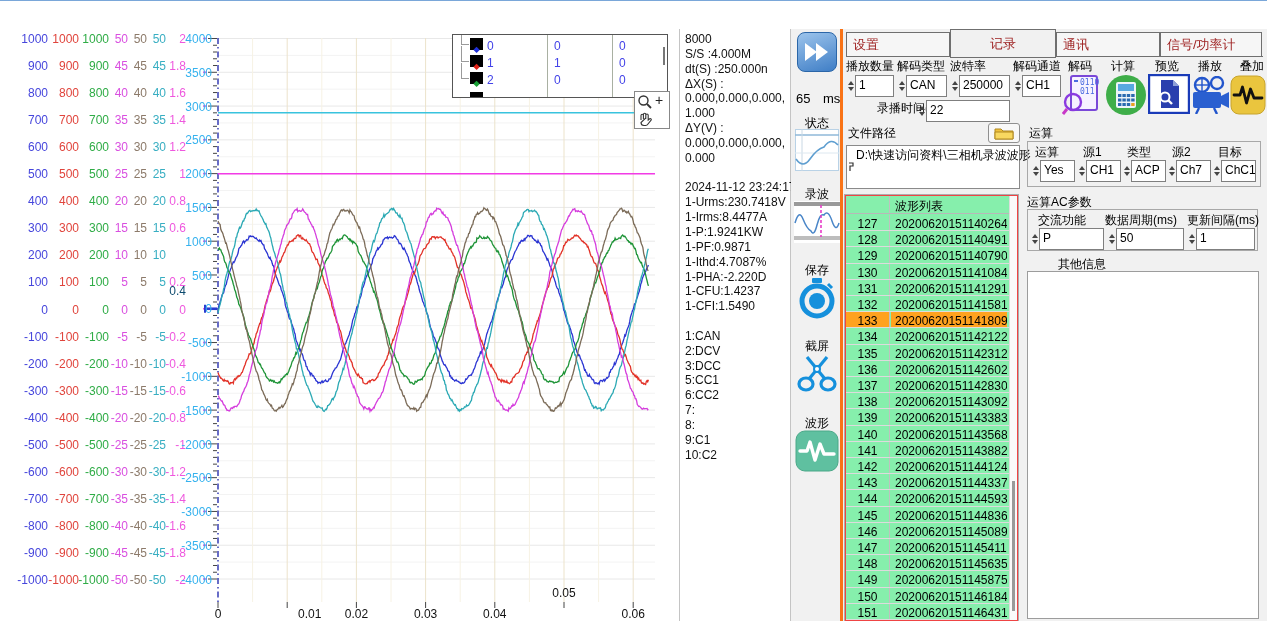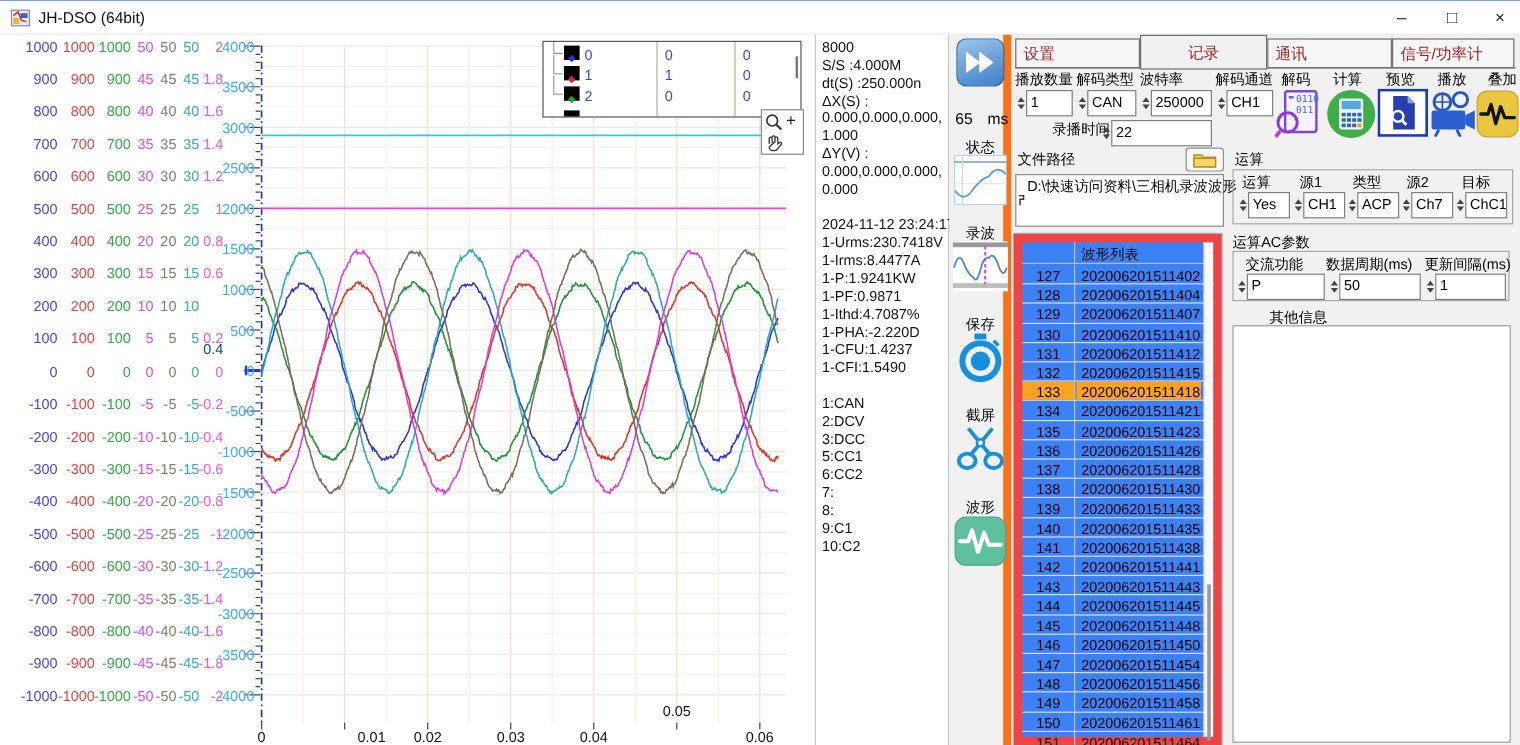--- a/index.html
+++ b/index.html
@@ -25,66 +25,54 @@
   .legend-num{position:absolute;font-size:12px;color:#4343e8;top:1px;}
   .legend-sep{position:absolute;top:0;width:1px;height:100%;background:#a9b0a2;}
   .legend-scroll{position:absolute;right:2px;top:12px;width:2px;height:18px;background:#777;}
   
   .palette{left:634px;top:62px;width:36px;height:38px;background:#fff;border:1px solid #888;}
   
   .info-panel{left:679px;top:28px;width:112px;height:593px;background:#fff;
               border-left:1px solid #c4c4c4;border-right:1px solid #c4c4c4;padding:3px 0 0 5px;}
   .info-line{font-size:12px;line-height:14.85px;color:#111;white-space:nowrap;}
   
-  .toolbar{left:791px;top:28px;width:52px;height:593px;background:#f1f1f1;border-right:7px solid #f97316;}
+  .toolbar{left:791px;top:28px;width:52px;height:593px;background:#f1f1f1;border-right:3px solid #f97316;}
   .tb-label{position:absolute;width:52px;text-align:center;font-size:12px;color:#000;}
   
   .right-panel{left:843px;top:28px;width:424px;height:593px;background:#f1f1f1;}
   .tab{position:absolute;height:25px;top:3px;background:#f6f6f6;border:1px solid #6f6f6f;
        font-size:13px;color:#9b1b1b;line-height:23px;padding-left:6px;}
   .tab.active{top:0px;height:29px;background:#f1f1f1;z-index:3;text-align:center;padding-left:0;line-height:27px;}
   .pane-line{position:absolute;left:3px;top:27px;width:417px;height:1px;background:#6f6f6f;z-index:1;}
   .spin{position:absolute;display:flex;align-items:stretch;}
   .spin .arrs{width:9px;display:flex;flex-direction:column;justify-content:center;align-items:center;gap:2px;}
   .tri-up{width:0;height:0;border-left:3px solid transparent;border-right:3px solid transparent;border-bottom:4px solid #444;}
   .tri-dn{width:0;height:0;border-left:3px solid transparent;border-right:3px solid transparent;border-top:4px solid #444;}
   .spin .box{flex:1;background:#fff;border:1px solid #7f7f7f;font-size:12px;color:#000;
              padding:2px 3px 0 3px;overflow:hidden;white-space:nowrap;}
   .groupbox{position:absolute;border:1px solid #a8a8a8;background:transparent;}
   .icon-btn{position:absolute;}
   
-  .ftable{left:2px;top:166px;width:173px;height:426px;background:#3b82f6;border:7px solid #ef4444;outline:1px solid #adadad;}
+  .ftable{left:2px;top:166px;width:173px;height:426px;background:#86efac;border:1px solid #ef4444;outline:1px solid #adadad;}
   .frow{position:absolute;left:0;width:100%;height:17px;border-bottom:1px solid #dcdcdc;}
   .frow .idx{position:absolute;left:0;top:0;width:44px;height:100%;text-align:center;font-size:12px;color:#000;
              border-right:1px solid #c0c0c0;padding-top:2px;}
   .frow .fn{position:absolute;left:45px;top:0;right:10px;height:100%;font-size:12px;color:#000;
             padding:2px 0 0 4px;overflow:hidden;white-space:nowrap;}
   .frow.sel .idx,.frow.sel .fn{background:#ffa21f;}
   .ftable .scrolltrack{position:absolute;right:0;top:0;width:8px;height:100%;background:#fafafa;border-left:1px solid #ddd;}
   .ftable .scrollthumb{position:absolute;right:2px;top:285px;width:3px;height:130px;background:#9a9a9a;}
   textarea.other{position:absolute;border:1px solid #9c9c9c;background:#fff;resize:none;outline:none;
                  font-family:"Liberation Sans",sans-serif;font-size:12px;}
 </style>
 </head>
 <body>
 
 <div class="app">
 
-  <div class="abs titlebar">
-    <svg class="abs" style="left:9px;top:6px" width="18" height="16" viewBox="0 0 18 16">
-      <rect x="0.5" y="1.5" width="15" height="13" fill="#e8e8ee" stroke="#8a8aa0"></rect>
-      <rect x="2" y="8" width="5" height="5" fill="#e8b830"></rect>
-      <rect x="8" y="4" width="6" height="4" fill="#3a62c8"></rect>
-      <path d="M2 6 L6 3 L9 10 L13 11" stroke="#c03030" stroke-width="1.2" fill="none"></path>
-    </svg>
-    <span class="lbl title-text">JH-DSO (64bit)</span>
-    <div class="abs winbtn" style="left:1148px">–</div>
-    <div class="abs winbtn" style="left:1190px">□</div>
-    <div class="abs winbtn" style="left:1230px">×</div>
-  </div>
 
   <div class="abs plot-panel">
     <svg id="plot-svg" width="678" height="593" style="position:absolute;left:0;top:0">
         <line x1="218" y1="550" x2="655" y2="550" stroke="#e8e8e8" stroke-width="1"></line>
         <line x1="218" y1="533.109375" x2="655" y2="533.109375" stroke="#f3f3f3" stroke-width="1"></line>
         <line x1="218" y1="516.21875" x2="655" y2="516.21875" stroke="#e8e8e8" stroke-width="1"></line>
         <line x1="218" y1="499.328125" x2="655" y2="499.328125" stroke="#f3f3f3" stroke-width="1"></line>
         <line x1="218" y1="482.4375" x2="655" y2="482.4375" stroke="#e8e8e8" stroke-width="1"></line>
         <line x1="218" y1="465.546875" x2="655" y2="465.546875" stroke="#f3f3f3" stroke-width="1"></line>
         <line x1="218" y1="448.65625" x2="655" y2="448.65625" stroke="#e8e8e8" stroke-width="1"></line>

